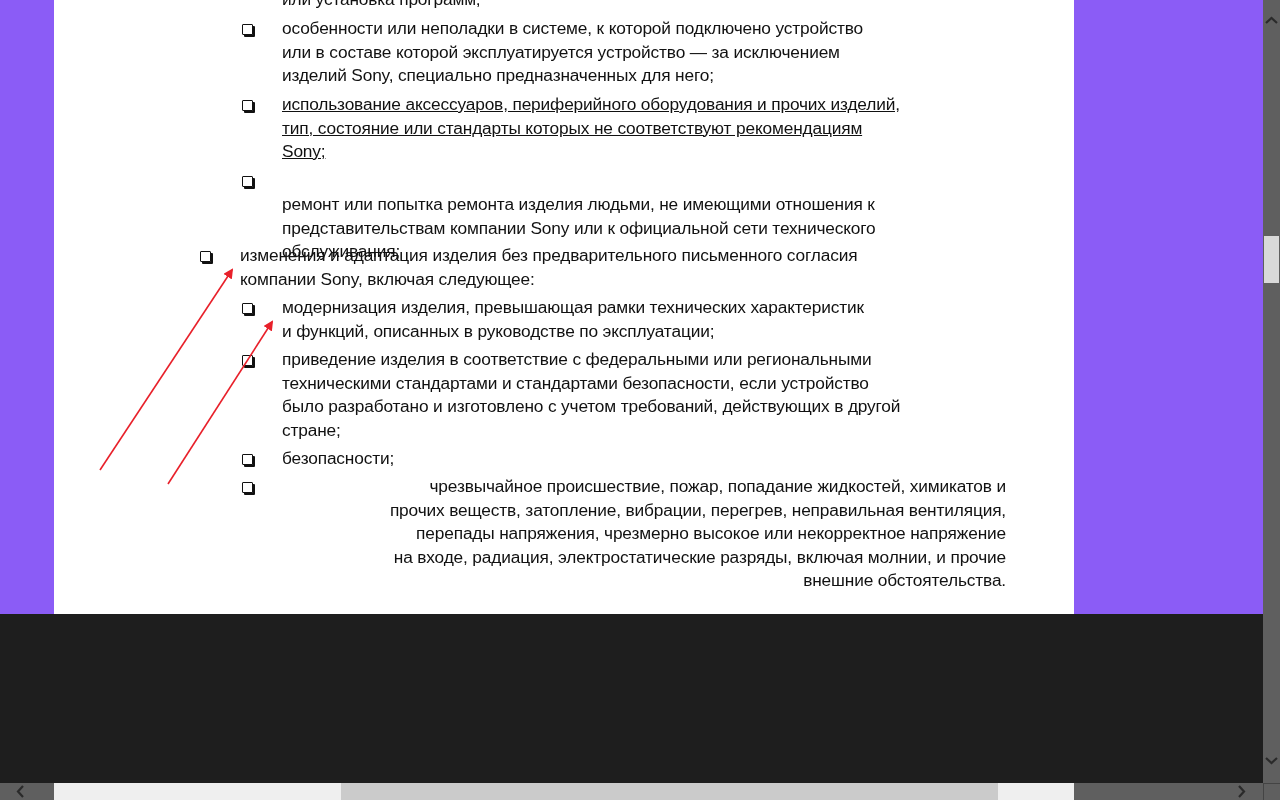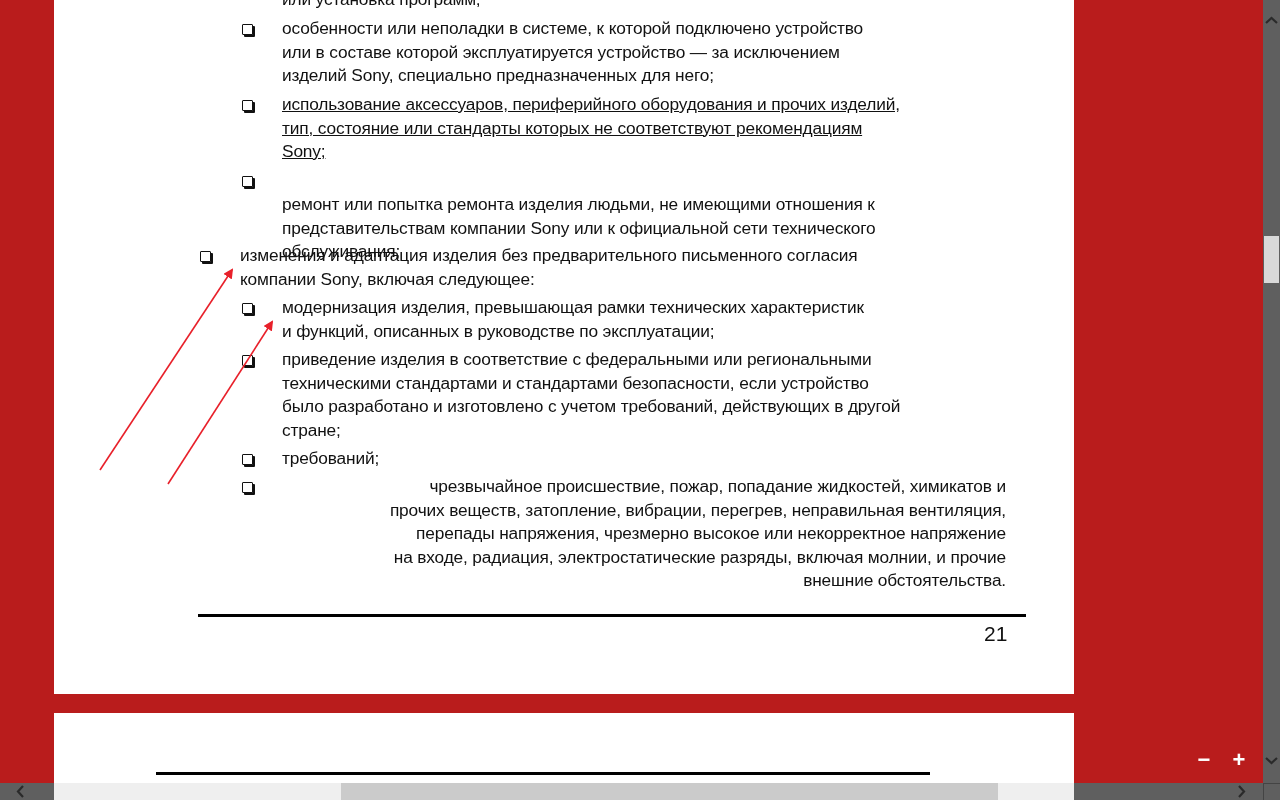--- a/index.html
+++ b/index.html
@@ -1,21 +1,21 @@
 <!DOCTYPE html>
 <html><head>
 <meta charset="utf-8">
 <style>
   html, body { margin:0; padding:0; }
   body {
     width:1280px; height:800px; overflow:hidden; position:relative;
     background:#1e1e1e;
     font-family:"Liberation Sans", sans-serif;
   }
-  .viewer { position:absolute; left:0; top:0; width:1263px; height:783px; background:#b91c1c; overflow:hidden; }
+  .viewer { position:absolute; left:0; top:0; width:1263px; height:614px; background:#8b5cf6; overflow:hidden; }
   .page { position:absolute; left:54px; width:1020px; background:#ffffff; }
   .page1 { top:-40px; height:734px; }
   .page2 { top:713px; height:120px; }
   .text-block { position:absolute; color:#111; font-size:17.3px; line-height:23.5px; letter-spacing:-0.15px; }
   .item { position:absolute; }
   .bullet {
     position:absolute; width:9px; height:9px; border:1.5px solid #111;
     box-shadow:2px 2px 0 #111; background:#fff; border-radius:1px;
   }
   .item-text { position:absolute; white-space:pre-line; }
@@ -81,21 +81,21 @@
       <div class="item" style="left:188px; top:388px;">
         <span class="bullet" style="left:0; top:7px;"></span>
         <span class="item-text" style="left:40px; top:0; width:740px;">приведение изделия в соответствие с федеральными или региональными
 техническими стандартами и стандартами безопасности, если устройство
 было разработано и изготовлено с учетом требований, действующих в другой
 стране;</span>
       </div>
 
       <div class="item" style="left:188px; top:487px;">
         <span class="bullet" style="left:0; top:7px;"></span>
-        <span class="item-text" style="left:40px; top:0; width:740px;">требований;</span>
+        <span class="item-text" style="left:40px; top:0; width:740px;">безопасности;</span>
       </div>
 
       <div class="item" style="left:188px; top:515px;">
         <span class="bullet" style="left:0; top:7px;"></span>
         <span class="item-text" style="left:24px; top:0; width:740px;text-align:right;">чрезвычайное происшествие, пожар, попадание жидкостей, химикатов и
 прочих веществ, затопление, вибрации, перегрев, неправильная вентиляция,
 перепады напряжения, чрезмерно высокое или некорректное напряжение
 на входе, радиация, электростатические разряды, включая молнии, и прочие
 внешние обстоятельства.</span>
       </div>

